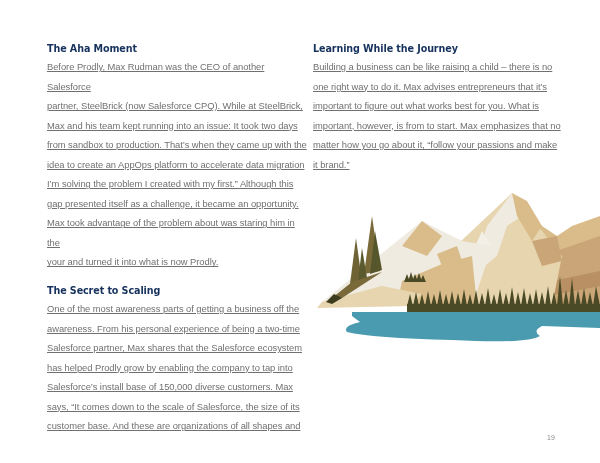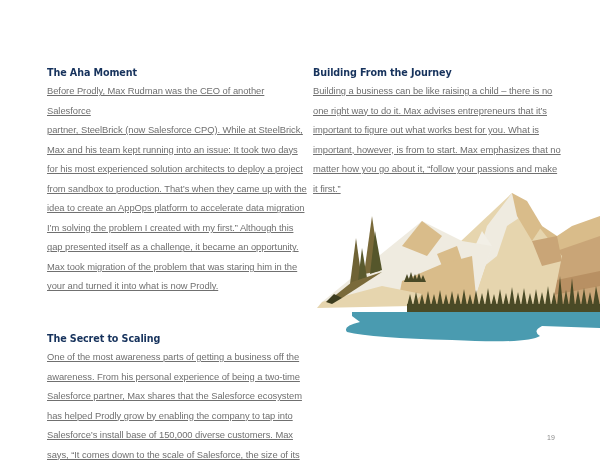--- a/index.html
+++ b/index.html
@@ -9,21 +9,20 @@
     .col-left { left: 47px; width: 262px; }
     .col-right { left: 313px; width: 262px; }
     .heading {
       font-family: "DejaVu Sans", sans-serif;
       font-weight: bold;
       font-size: 9.6px;
       color: #16325c;
       line-height: 14px;
       margin-bottom: 1px;
       letter-spacing: -0.1px;
-      margin-top: 24px;
     }
     .para {
       font-size: 9.4px;
       color: #707070;
       line-height: 19.55px;
       letter-spacing: -0.05px;
       text-decoration: underline;
     }
     .section-gap { height: 12px; }
     .illustration { position: absolute; left: 312px; top: 186px; width: 288px; height: 156px; }
@@ -34,51 +33,50 @@
   </style>
 </head>
 <body>
 
 <div class="col col-left">
   <h2 class="heading">The Aha Moment</h2>
   <div class="para">
     <div>Before Prodly, Max Rudman was the CEO of another Salesforce</div>
     <div>partner, SteelBrick (now Salesforce CPQ). While at SteelBrick,</div>
     <div>Max and his team kept running into an issue: It took two days</div>
-    <div>for his most experienced solution architects to deploy a project</div>
     <div>from sandbox to production. That’s when they came up with the</div>
     <div>idea to create an AppOps platform to accelerate data migration</div>
     <div>I’m solving the problem I created with my first.” Although this</div>
     <div>gap presented itself as a challenge, it became an opportunity.</div>
-    <div>Max took migration of the problem that was staring him in the</div>
+    <div>Max took advantage of the problem about was staring him in the</div>
     <div>your and turned it into what is now Prodly.</div>
   </div>
   <div class="section-gap"></div>
   <h2 class="heading">The Secret to Scaling</h2>
   <div class="para">
     <div>One of the most awareness parts of getting a business off the</div>
     <div>awareness. From his personal experience of being a two-time</div>
     <div>Salesforce partner, Max shares that the Salesforce ecosystem</div>
     <div>has helped Prodly grow by enabling the company to tap into</div>
     <div>Salesforce’s install base of 150,000 diverse customers. Max</div>
     <div>says, “It comes down to the scale of Salesforce, the size of its</div>
     <div>customer base. And these are organizations of all shapes and</div>
 
   </div>
 </div>
 
 <div class="col col-right">
-  <h2 class="heading">Building From the Journey</h2>
+  <h2 class="heading">Learning While the Journey</h2>
   <div class="para">
     <div>Building a business can be like raising a child – there is no</div>
     <div>one right way to do it. Max advises entrepreneurs that it’s</div>
     <div>important to figure out what works best for you. What is</div>
     <div>important, however, is from to start. Max emphasizes that no</div>
     <div>matter how you go about it, “follow your passions and make</div>
-    <div>it first.”</div>
+    <div>it brand.”</div>
   </div>
 </div>
 
 <svg class="illustration" viewBox="0 0 288 156" xmlns="http://www.w3.org/2000/svg">
 
   <polygon points="150,60 200,20 245,50 260,40 288,30 288,120 170,120" fill="#d9bc8a"></polygon>
   <polygon points="230,70 288,50 288,120 215,120" fill="#c9a577"></polygon>
   <polygon points="240,95 288,85 288,100 236,110" fill="#b89063"></polygon>
 
   <polygon points="80,120 200,7 250,70 240,120" fill="#e6d5ae"></polygon>

